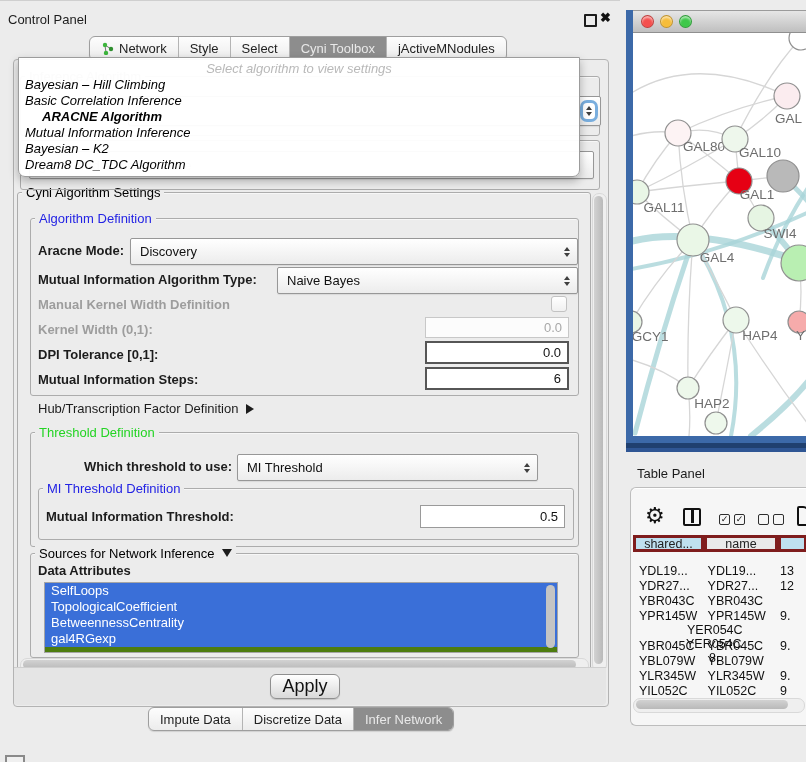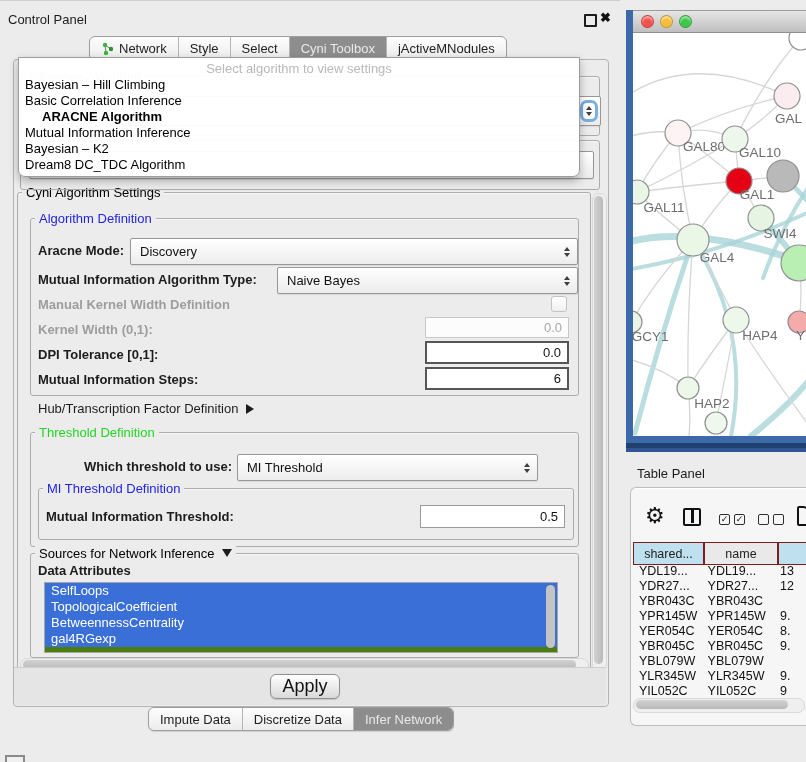--- a/index.html
+++ b/index.html
@@ -20,37 +20,37 @@
   .field{position:absolute;background:#fff;border:1px solid #9a9a9a;font-size:13px;color:#111;display:flex;align-items:center;justify-content:flex-end;padding:0 6px;}
   .field.dis{border-color:#c8c8c8;color:#a8a8a8;background:#fcfcfc;}
   .field.strong{border:2px solid #565656;}
   .tabbar{position:absolute;display:flex;border:1px solid #9e9e9e;border-radius:6px;overflow:hidden;background:linear-gradient(#fdfdfd,#ececec);box-shadow:0 1px 1px rgba(0,0,0,.12);}
   .seg{display:flex;align-items:center;gap:5px;padding:0 11px;font-size:13px;color:#222;border-right:1px solid #b4b4b4;white-space:nowrap;}
   .seg:last-child{border-right:none;}
   .seg.sel{background:#8d8d8d;color:#e9e9e9;}
   .vtrack{position:absolute;background:#efefef;border:1px solid #d9d9d9;border-radius:7px;}
   .vthumb{position:absolute;background:linear-gradient(90deg,#d2d2d2,#b9b9b9);border-radius:6px;}
   .hthumb{position:absolute;background:linear-gradient(#d2d2d2,#b9b9b9);border-radius:6px;}
-  .popup{position:absolute;left:18px;top:57px;width:560px;height:118px;background:rgba(255,255,255,.96);border:1px solid #9c9c9c;border-radius:0 0 7px 7px;box-shadow:0 4px 10px rgba(0,0,0,.28);z-index:30;}
+  .popup{position:absolute;left:18px;top:57px;width:560px;height:118px;background:rgba(255,255,255,.96);border:1px solid #9c9c9c;border-radius:0 0 7px 7px;box-shadow:0 4px 10px rgba(0,0,0,.28);z-index:30;font-style:italic;}
   .popup .ph{height:16px;line-height:16px;text-align:center;color:#b9b9b9;font-size:13px;margin-top:3px;}
   .popup .it{height:16px;line-height:16px;padding-left:6px;font-size:13px;color:#000;white-space:nowrap;}
   .popup .it.b{font-weight:bold;padding-left:23px;}
   .tri-r{display:inline-block;width:0;height:0;border-top:5.5px solid transparent;border-bottom:5.5px solid transparent;border-left:8px solid #1c1c1c;margin-left:8px;vertical-align:-1px;}
   .tri-d{display:inline-block;width:0;height:0;border-left:5.5px solid transparent;border-right:5.5px solid transparent;border-top:8px solid #1c1c1c;margin-left:7px;vertical-align:1px;}
   .checkbox{position:absolute;width:14px;height:14px;border:1px solid #c2c2c2;border-radius:3px;background:linear-gradient(#ffffff,#f0f0f0);}
   .btn{position:absolute;background:linear-gradient(#ffffff,#d9d9d9);border:1px solid #8f8f8f;border-radius:6px;font-size:18px;color:#111;display:flex;align-items:center;justify-content:center;box-shadow:0 1px 1px rgba(0,0,0,.15);}
   .attr-list{position:absolute;background:#4d7c0f;border:1px solid #a5a5a5;overflow:hidden;}
   .attr-item{height:16px;line-height:16px;font-size:13px;color:#fff;background:#3a6fd8;padding-left:6px;white-space:nowrap;}
   
   .netwin{position:absolute;left:626px;top:10px;width:180px;height:433px;border-left:7px solid #3c69a8;border-bottom:7px solid #3c69a8;box-sizing:border-box;background:#fff;}
   .nettitle{position:absolute;left:0;top:0;right:0;height:23px;background:linear-gradient(#e6e6e6,#bfbfbf);border-top:1px solid #9b9b9b;border-bottom:1px solid #8f8f8f;display:flex;align-items:center;gap:6px;padding-left:8px;box-sizing:border-box;}
   .light{width:13px;height:13px;border-radius:50%;border:1px solid rgba(0,0,0,.22);box-sizing:border-box;box-shadow:inset 0 2px 2px rgba(255,255,255,.55);}
   
   .tpanel{position:absolute;left:630px;top:487px;width:176px;height:237px;background:#f6f6f6;border:1px solid #bdbdbd;border-right:none;border-radius:6px 0 0 6px;box-shadow:inset 0 1px 0 #fff;}
-  .thead-cell{position:absolute;top:54px;height:23px;border:1px solid #7f1d1d;box-sizing:border-box;font-size:12.5px;display:flex;align-items:center;justify-content:center;color:#222;}
+  .thead-cell{position:absolute;top:47px;height:17px;border:3px solid #7f1d1d;box-sizing:border-box;font-size:12.5px;display:flex;align-items:center;justify-content:center;color:#222;}
   .trow{position:absolute;left:2px;width:174px;height:15px;display:flex;font-size:12.5px;color:#111;align-items:center;}
   .trow span{white-space:nowrap;overflow:visible;}
   .ticon{position:absolute;color:#111;}
   .cb-sm{display:inline-block;width:11px;height:11px;border:1.5px solid #2e2e2e;border-radius:2px;box-sizing:border-box;font-size:9px;line-height:8px;text-align:center;background:#f6f6f6;color:#111;}
 </style>
 </head>
 <body>
 
 <div id="root">
 
@@ -305,21 +305,21 @@
         <div class="trow" style="top: 30px;">
           <span style="width: 72px; padding-left: 6px;">YBR043C</span>
           <span style="width: 72px; padding-left: 4px;">YBR043C</span>
           <span style="width: 30px; padding-left: 8px;"></span>
         </div>
         <div class="trow" style="top: 45px;">
           <span style="width: 72px; padding-left: 6px;">YPR145W</span>
           <span style="width: 72px; padding-left: 4px;">YPR145W</span>
           <span style="width: 30px; padding-left: 8px;">9.</span>
         </div>
-        <div class="trow" style="top: 60px;">
+        <div class="trow" style="top: 60px; flex-direction: column;">
           <span style="width: 72px; padding-left: 6px;">YER054C</span>
           <span style="width: 72px; padding-left: 4px;">YER054C</span>
           <span style="width: 30px; padding-left: 8px;">8.</span>
         </div>
         <div class="trow" style="top: 75px;">
           <span style="width: 72px; padding-left: 6px;">YBR045C</span>
           <span style="width: 72px; padding-left: 4px;">YBR045C</span>
           <span style="width: 30px; padding-left: 8px;">9.</span>
         </div>
         <div class="trow" style="top: 90px;">

